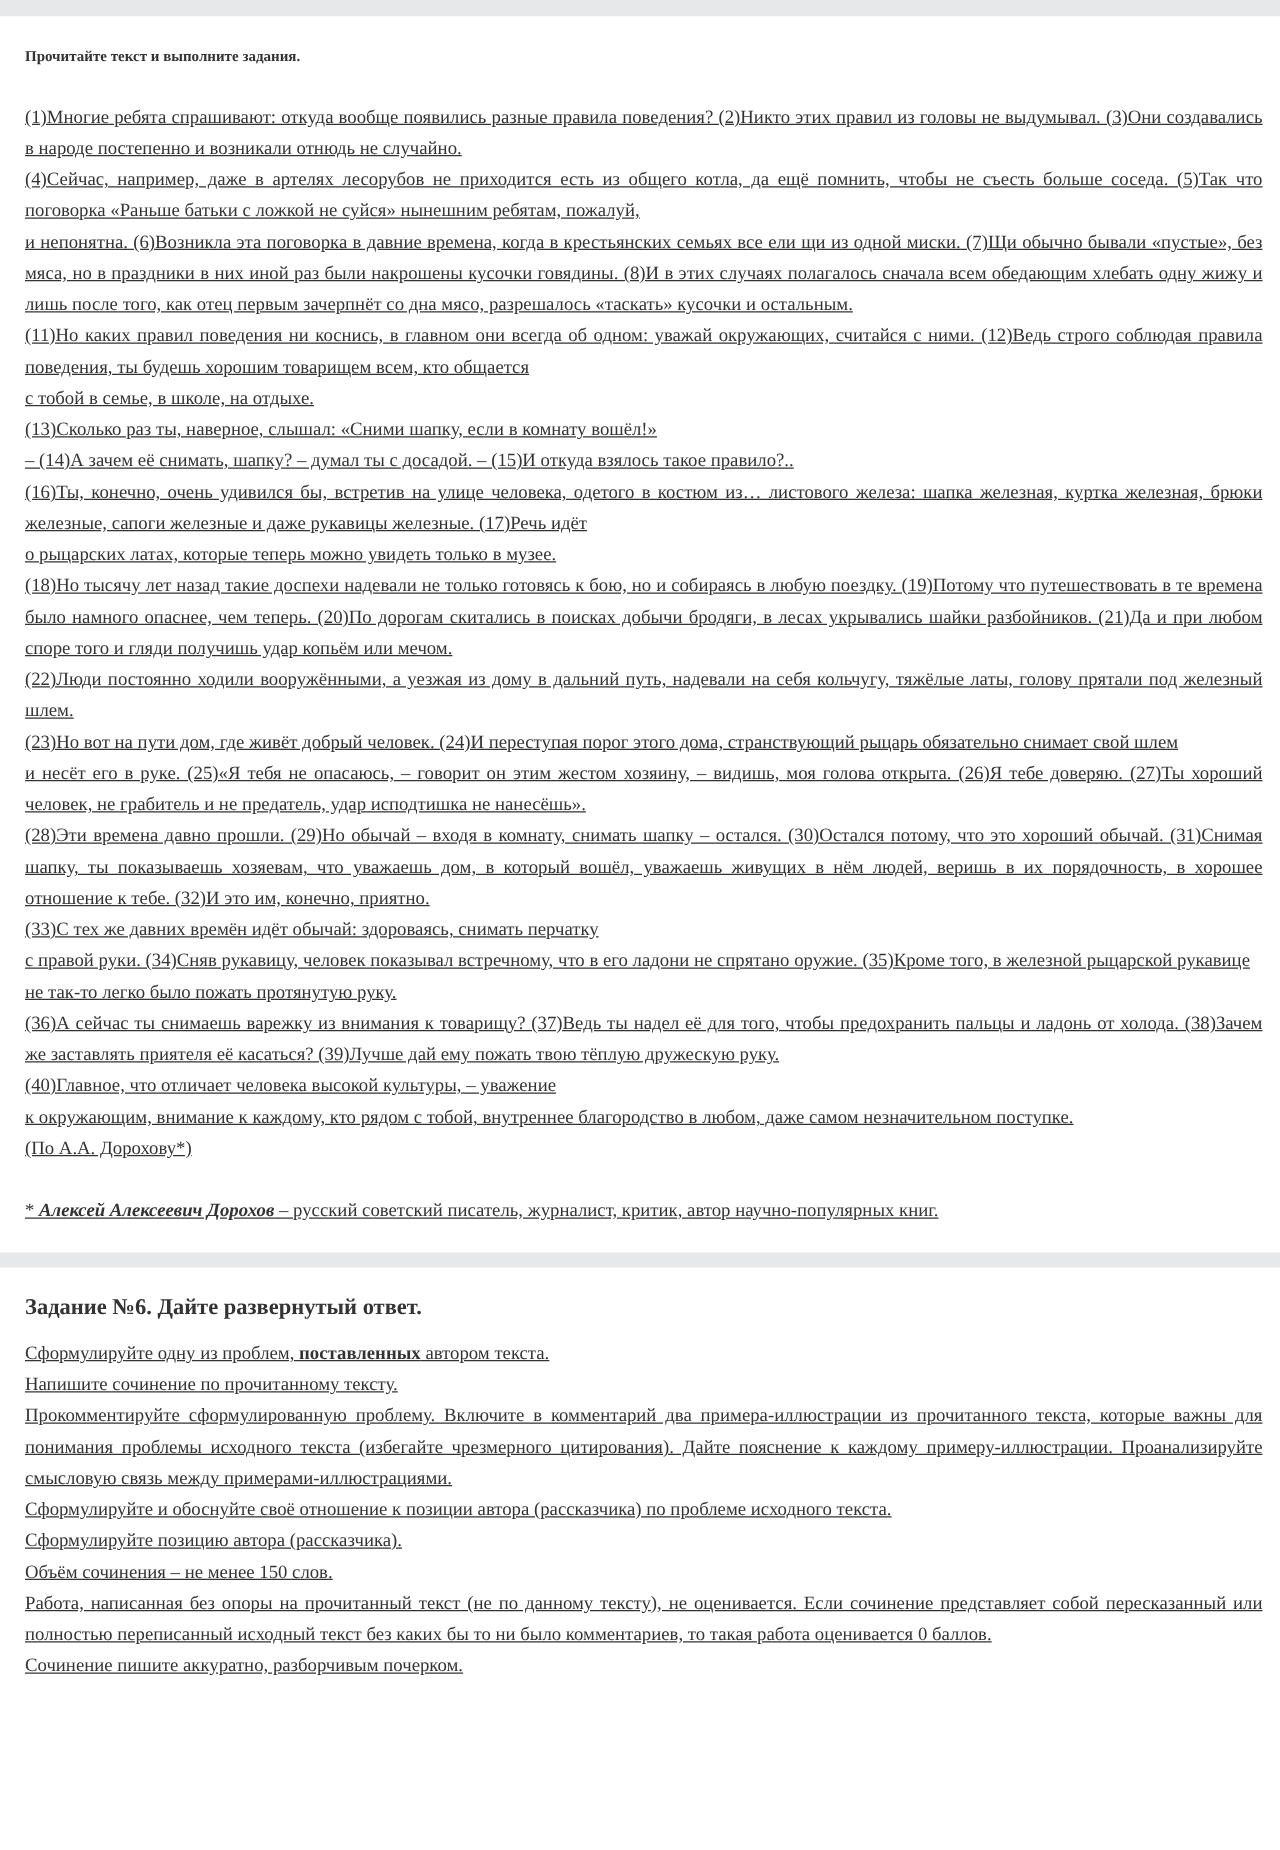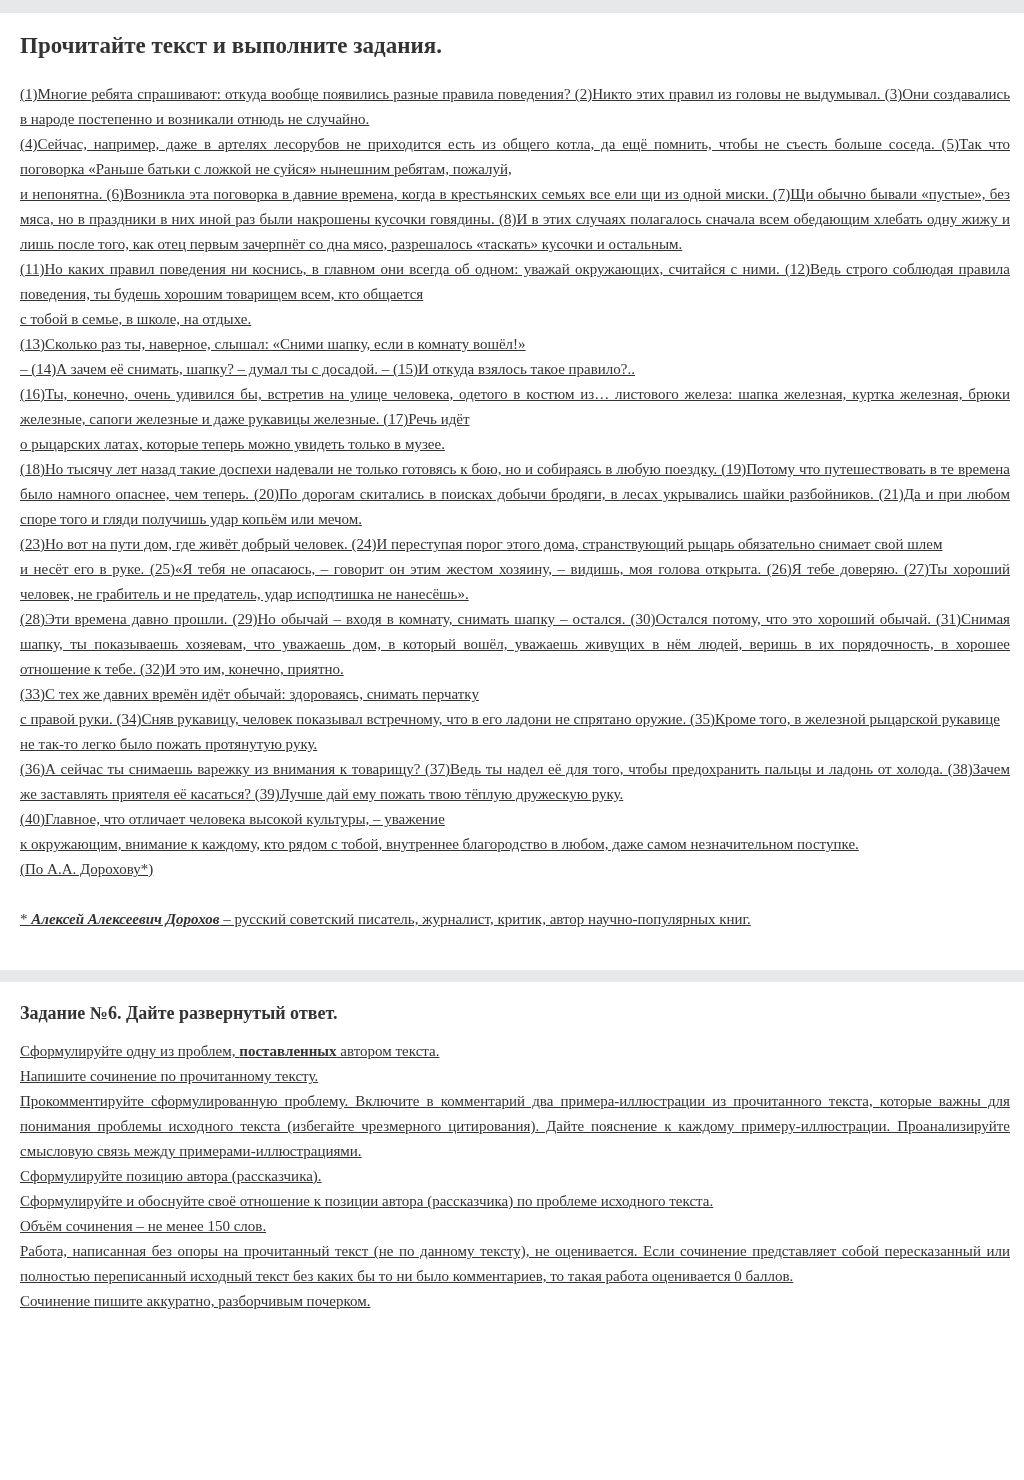--- a/index.html
+++ b/index.html
@@ -18,41 +18,41 @@
     background: #e6e8e9;
   }
   .divider {
     height: 12px;
     background: #e6e8e9;
   }
   .content {
     padding: 0 14px 0 20px;
   }
   .doc-title {
-    font-size: 23px;
+    font-size: 12px;
     font-weight: bold;
     line-height: 25px;
     margin: 20px 0 24px 0;
   }
   .task-title {
     font-size: 18px;
     font-weight: bold;
     line-height: 25px;
     margin: 19px 0 13px 0;
   }
   .textblock p {
     margin: 0;
     font-size: 15px;
     line-height: 25px;
     text-align: justify;
     text-decoration: underline;
   }
   .footnote {
     margin-top: 25px;
-    margin-bottom: 38px;
+    margin-bottom: 20px;
   }
   .task-block {
     padding-bottom: 40px;
   }
   .b { font-weight: bold; }
   .i { font-style: italic; }
 </style>
 </head>
 <body>
 
@@ -62,20 +62,21 @@
   <h1 class="doc-title">Прочитайте текст и выполните задания.</h1>
 
   <section class="textblock">
       <p>(1)Многие ребята спрашивают: откуда вообще появились разные правила поведения? (2)Никто этих правил из головы не выдумывал. (3)Они создавались в народе постепенно и возникали отнюдь не случайно.</p>
       <p>(4)Сейчас, например, даже в артелях лесорубов не приходится есть из общего котла, да ещё помнить, чтобы не съесть больше соседа. (5)Так что поговорка «Раньше батьки с ложкой не суйся» нынешним ребятам, пожалуй,<br>и непонятна. (6)Возникла эта поговорка в давние времена, когда в крестьянских семьях все ели щи из одной миски. (7)Щи обычно бывали «пустые», без мяса, но в праздники в них иной раз были накрошены кусочки говядины. (8)И в этих случаях полагалось сначала всем обедающим хлебать одну жижу и лишь после того, как отец первым зачерпнёт со дна мясо, разрешалось «таскать» кусочки и остальным.</p>
       <p>(11)Но каких правил поведения ни коснись, в главном они всегда об одном: уважай окружающих, считайся с ними. (12)Ведь строго соблюдая правила поведения, ты будешь хорошим товарищем всем, кто общается<br>с тобой в семье, в школе, на отдыхе.</p>
       <p>(13)Сколько раз ты, наверное, слышал: «Сними шапку, если в комнату вошёл!»</p>
       <p>– (14)А зачем её снимать, шапку? – думал ты с досадой. – (15)И откуда взялось такое правило?..</p>
       <p>(16)Ты, конечно, очень удивился бы, встретив на улице человека, одетого в костюм из… листового железа: шапка железная, куртка железная, брюки железные, сапоги железные и даже рукавицы железные. (17)Речь идёт<br>о рыцарских латах, которые теперь можно увидеть только в музее.</p>
       <p>(18)Но тысячу лет назад такие доспехи надевали не только готовясь к бою, но и собираясь в любую поездку. (19)Потому что путешествовать в те времена было намного опаснее, чем теперь. (20)По дорогам скитались в поисках добычи бродяги, в лесах укрывались шайки разбойников. (21)Да и при любом споре того и гляди получишь удар копьём или мечом.</p>
+      <p>(22)Люди постоянно ходили вооружёнными, а уезжая из дому в дальний путь, надевали на себя кольчугу, тяжёлые латы, голову прятали под железный шлем.</p>
       <p>(23)Но вот на пути дом, где живёт добрый человек. (24)И переступая порог этого дома, странствующий рыцарь обязательно снимает свой шлем<br>и несёт его в руке. (25)«Я тебя не опасаюсь, – говорит он этим жестом хозяину, – видишь, моя голова открыта. (26)Я тебе доверяю. (27)Ты хороший человек, не грабитель и не предатель, удар исподтишка не нанесёшь».</p>
       <p>(28)Эти времена давно прошли. (29)Но обычай – входя в комнату, снимать шапку – остался. (30)Остался потому, что это хороший обычай. (31)Снимая шапку, ты показываешь хозяевам, что уважаешь дом, в который вошёл, уважаешь живущих в нём людей, веришь в их порядочность, в хорошее отношение к тебе. (32)И это им, конечно, приятно.</p>
       <p>(33)С тех же давних времён идёт обычай: здороваясь, снимать перчатку<br>с правой руки. (34)Сняв рукавицу, человек показывал встречному, что в его ладони не спрятано оружие. (35)Кроме того, в железной рыцарской рукавице<br>не так-то легко было пожать протянутую руку.</p>
       <p>(36)А сейчас ты снимаешь варежку из внимания к товарищу? (37)Ведь ты надел её для того, чтобы предохранить пальцы и ладонь от холода. (38)Зачем же заставлять приятеля её касаться? (39)Лучше дай ему пожать твою тёплую дружескую руку.</p>
       <p>(40)Главное, что отличает человека высокой культуры, – уважение<br>к окружающим, внимание к каждому, кто рядом с тобой, внутреннее благородство в любом, даже самом незначительном поступке.</p>
       <p>(По А.А. Дорохову*)</p>
     </section>
 
   <section class="textblock footnote">
       <p>* <span class="b i">Алексей Алексеевич Дорохов</span> – русский советский писатель, журналист, критик, автор научно-популярных книг.</p>
@@ -84,19 +85,19 @@
 
 <div class="divider"></div>
 
 <section class="content task-block">
   <h2 class="task-title">Задание №6. Дайте развернутый ответ.</h2>
 
   <div class="textblock">
       <p>Сформулируйте одну из проблем, <span class="b">поставленных</span> автором текста.</p>
       <p>Напишите сочинение по прочитанному тексту.</p>
       <p>Прокомментируйте сформулированную проблему. Включите в комментарий два примера-иллюстрации из прочитанного текста, которые важны для понимания проблемы исходного текста (избегайте чрезмерного цитирования). Дайте пояснение к каждому примеру-иллюстрации. Проанализируйте смысловую связь между примерами-иллюстрациями.</p>
+      <p>Сформулируйте и обоснуйте своё отношение к позиции автора (рассказчика) по проблеме исходного текста.</p>
       <p>Сформулируйте позицию автора (рассказчика).</p>
-      <p>Сформулируйте и обоснуйте своё отношение к позиции автора (рассказчика) по проблеме исходного текста.</p>
       <p>Объём сочинения – не менее 150 слов.</p>
       <p>Работа, написанная без опоры на прочитанный текст (не по данному тексту), не оценивается. Если сочинение представляет собой пересказанный или полностью переписанный исходный текст без каких бы то ни было комментариев, то такая работа оценивается 0 баллов.</p>
       <p>Сочинение пишите аккуратно, разборчивым почерком.</p>
     </div>
 </section>
 
 </body></html>

